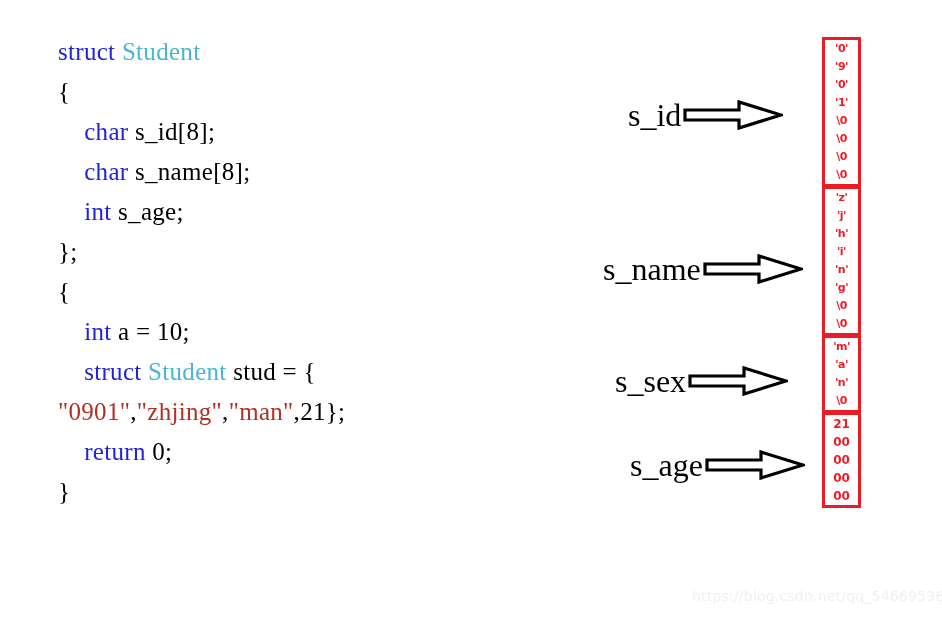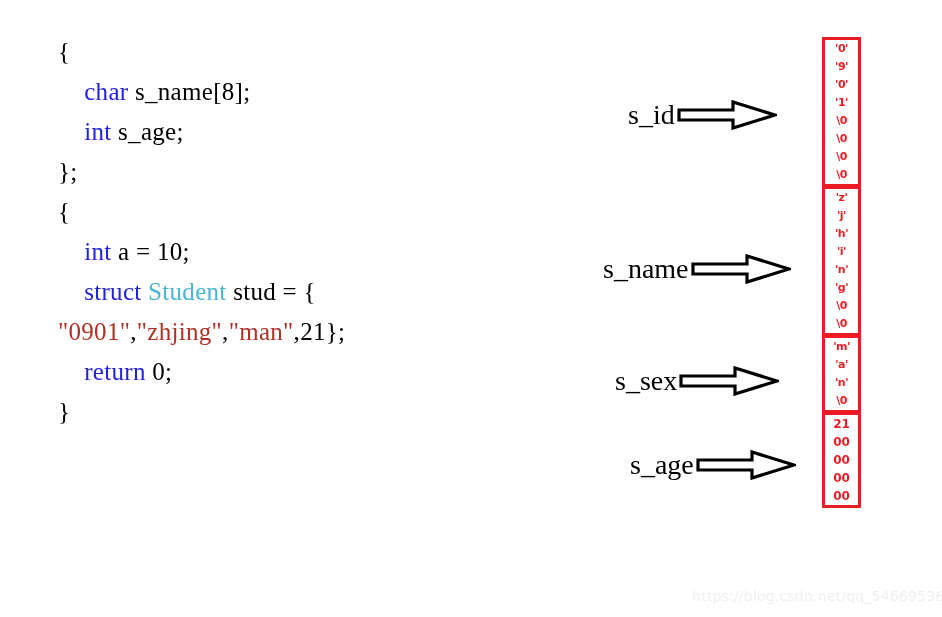--- a/index.html
+++ b/index.html
@@ -67,21 +67,21 @@
 
   
   .ptr-row {
     position: absolute;
     display: flex;
     align-items: center;
     height: 34px;
   }
   .ptr-label {
     font-family: "Liberation Serif", "DejaVu Serif", serif;
-    font-size: 28px;
+    font-size: 32px;
     color: #000000;
     white-space: pre;
     padding-right: 2px;
   }
   .ptr-arrow {
     display: block;
     width: 100px;
     height: 30px;
   }
 
@@ -94,21 +94,23 @@
     font-size: 14px;
     color: #f0f0f0;
     letter-spacing: 0.2px;
     white-space: pre;
   }
 </style>
 </head>
 <body>
 
 <div id="code-panel">
+    <div class="code-line"><span class="kw">struct </span><span class="typ">Student</span></div>
     <div class="code-line"><span class="pl">{</span></div>
+    <div class="code-line"><span class="pl">    </span><span class="kw">char</span><span class="pl"> s_id[8];</span></div>
     <div class="code-line"><span class="pl">    </span><span class="kw">char</span><span class="pl"> s_name[8];</span></div>
     <div class="code-line"><span class="pl">    </span><span class="kw">int</span><span class="pl"> s_age;</span></div>
     <div class="code-line"><span class="pl">};</span></div>
     <div class="code-line"><span class="pl">{</span></div>
     <div class="code-line"><span class="pl">    </span><span class="kw">int</span><span class="pl"> a = 10;</span></div>
     <div class="code-line"><span class="pl">    </span><span class="kw">struct </span><span class="typ">Student</span><span class="pl"> stud = {</span></div>
     <div class="code-line"><span class="str">"0901"</span><span class="pl">,</span><span class="str">"zhjing"</span><span class="pl">,</span><span class="str">"man"</span><span class="pl">,21};</span></div>
     <div class="code-line"><span class="pl">    </span><span class="kw">return</span><span class="pl"> 0;</span></div>
     <div class="code-line"><span class="pl">}</span></div>
   </div>

